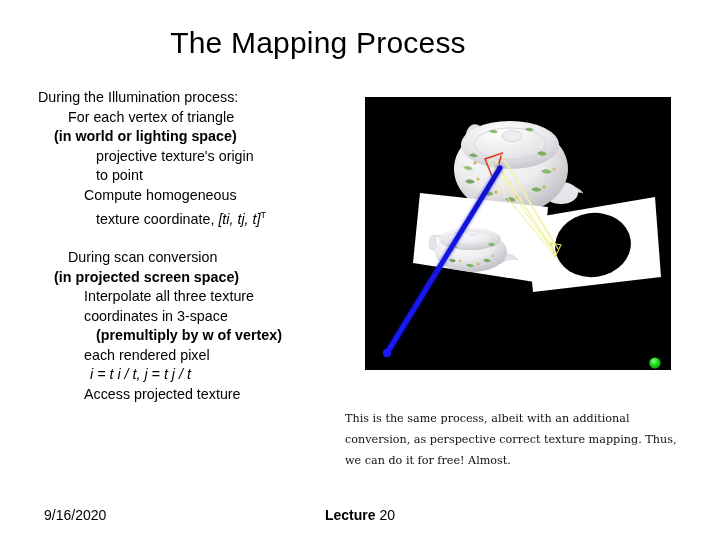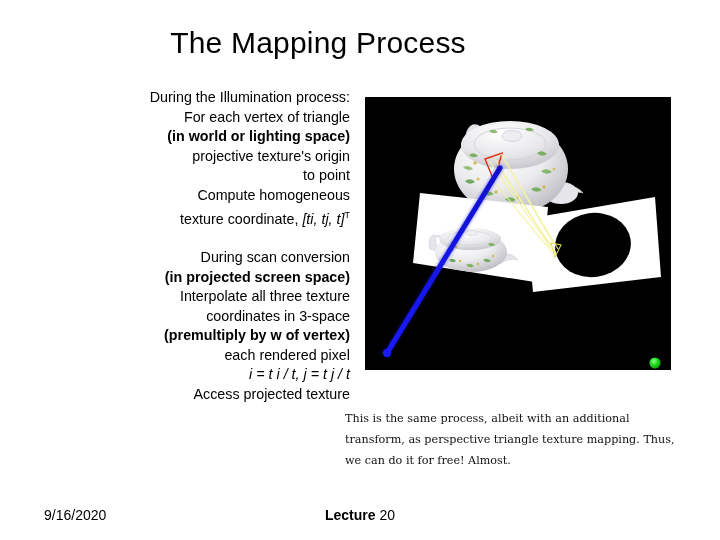--- a/index.html
+++ b/index.html
@@ -33,31 +33,31 @@
   
   #body-text {
     position: absolute;
     left: 38px;
     top: 88px;
     width: 312px;
     font-size: 14.3px;
     line-height: 19.6px;
     color: #000;
   }
-  #body-text .ln { white-space: nowrap; text-align: right; }
+  #body-text .ln { white-space: nowrap; }
   #body-text .b  { font-weight: bold; }
   #body-text .i  { font-style: italic; }
   #body-text .sup {
     font-size: 9px;
     vertical-align: super;
     font-style: normal;
   }
   .ind0 { margin-left: 0px; }
   .ind1 { margin-left: 30px; }
-  .ind2 { margin-left: 56px; }
+  .ind2 { margin-left: 16px; }
   .ind3 { margin-left: 46px; }
   .ind4 { margin-left: 58px; }
   .ind5 { margin-left: 52px; }
   .gap  { height: 19px; }
 
   
   #render-panel {
     position: absolute;
     left: 365px;
     top: 97px;
@@ -253,19 +253,19 @@
       <line x1="135" y1="71" x2="22" y2="256" stroke="url(#rayGrad)" stroke-width="5" stroke-linecap="round"></line>
       <circle cx="22" cy="256" r="4.2" fill="#1a1aff"></circle>
     </g>
 
     <circle cx="290" cy="266" r="5.6" fill="url(#greenDot)"></circle>
   </svg>
 </div>
 
 <div id="caption">
   <div>This is the same process, albeit with an additional</div>
-  <div>transform, as perspective triangle texture mapping. Thus,</div>
+  <div>conversion, as perspective correct texture mapping. Thus,</div>
   <div>we can do it for free! Almost.</div>
 </div>
 
 <div id="footer-date">9/16/2020</div>
 <div id="footer-center"><span class="bold">Lecture</span><span> 20</span></div>
 <div id="footer-page"><span>71</span></div>
 
 </body></html>

